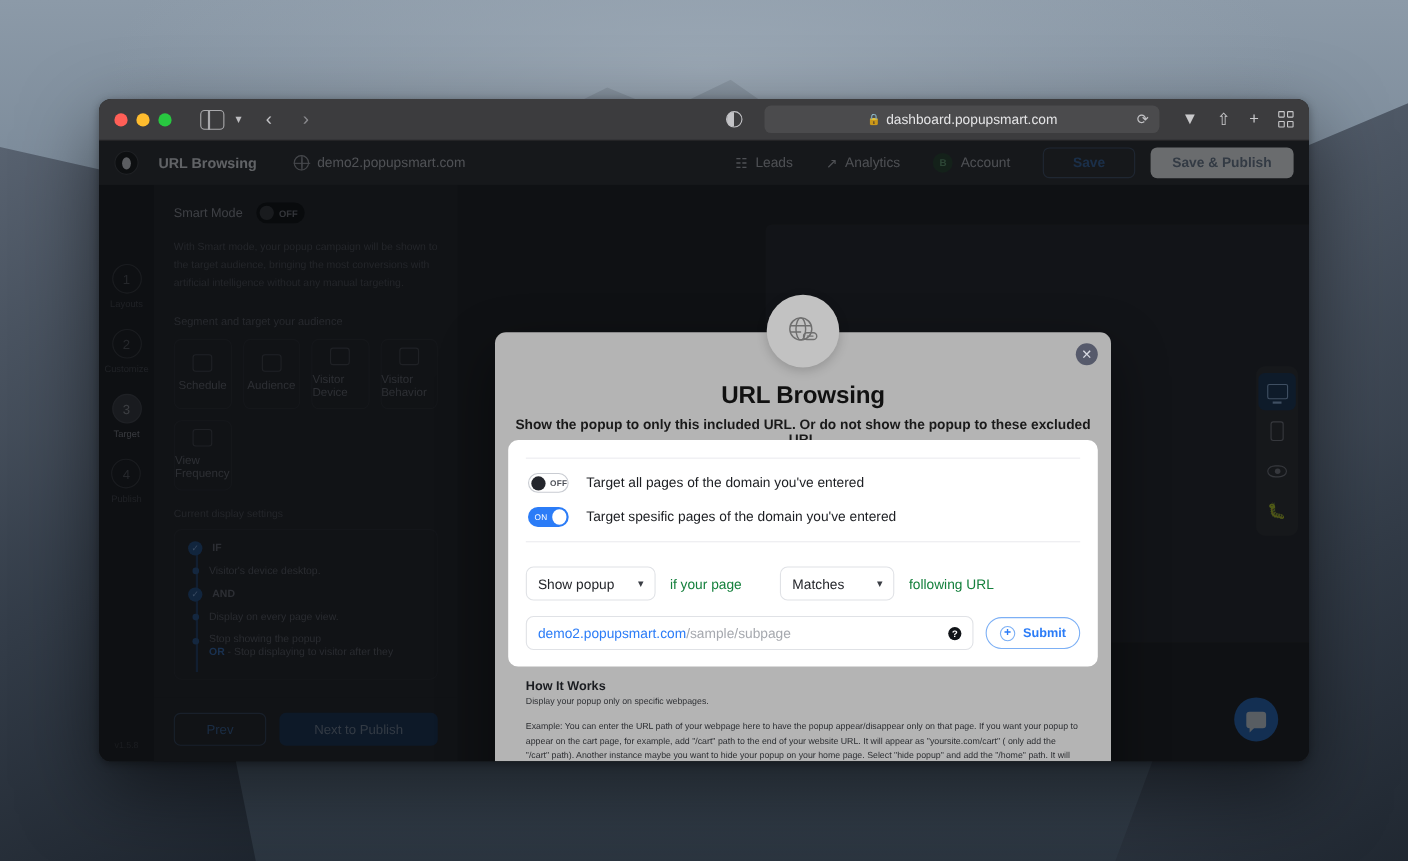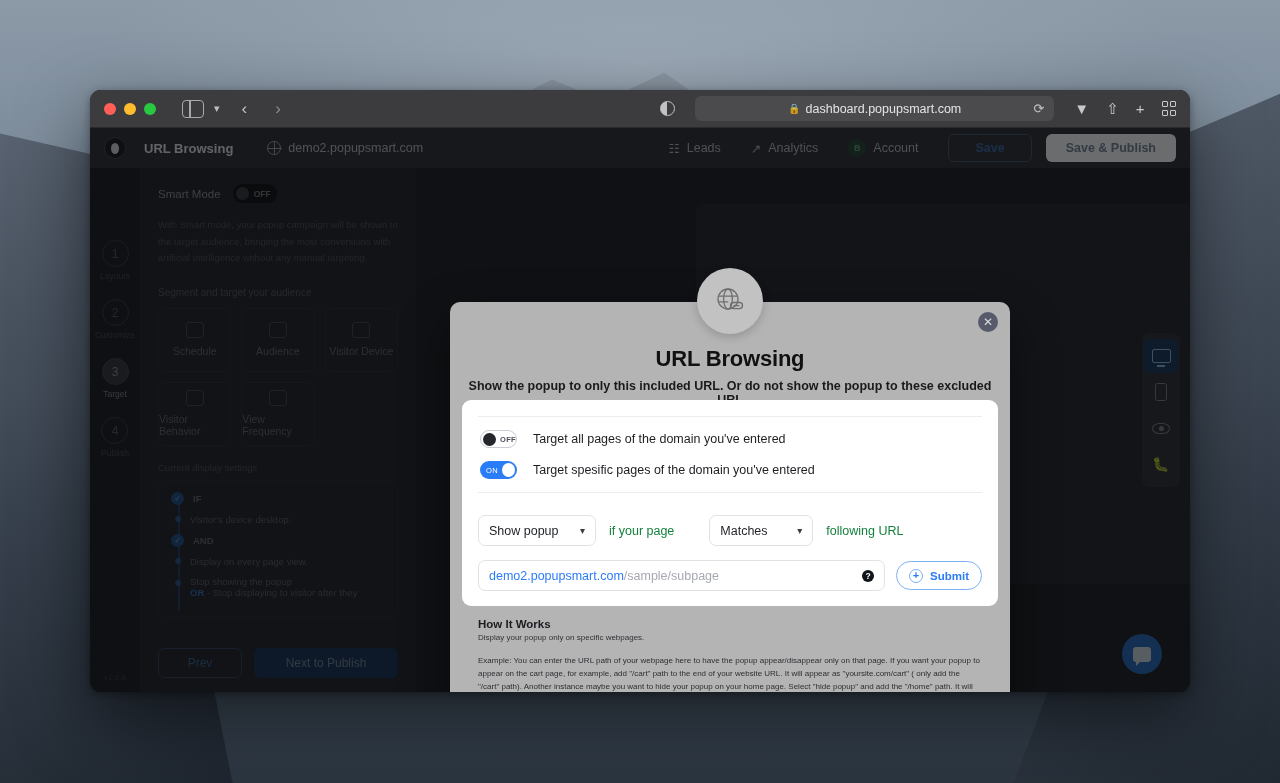--- a/index.html
+++ b/index.html
@@ -106,21 +106,21 @@
   #lpanel { position:absolute; left:50px; top:40px; width: 276px; bottom:0; background:#151518;
     padding: 16px 18px 0; color:#6b6b72; overflow:hidden; z-index:1; }
   .smart-row { display:flex; align-items:center; gap: 12px; }
   .smart-row .t { font-size:11.5px; color:#8b8b92; }
   .tgl-dark { width:44px; height:19px; border-radius:10px; background:#000; display:flex; align-items:center;
     padding: 0 3px; gap:5px; }
   .tgl-dark .kn { width:13px; height:13px; border-radius:50%; background:#2b2b2f; }
   .tgl-dark .tx { font-size:8.5px; font-weight:700; color:#6e6e75; }
   .para { font-size:9.5px; line-height:1.75; color:#45454b; margin-top: 14px; }
   .sec-title { font-size:10px; color:#4e4e55; margin-top: 20px; }
-  .cards { display:grid; grid-template-columns: 1fr 1fr 1fr; gap: 10px; margin-top: 10px; }
+  .cards { display:grid; grid-template-columns: 1fr 1fr 1fr 1fr; gap: 10px; margin-top: 10px; }
   .card { height: 64px; border:1px solid #202024; border-radius:7px; display:flex;
     flex-direction:column; align-items:center; justify-content:center; gap:7px; }
   .card .ci { width:18px; height:16px; border:1.3px solid #3b3b41; border-radius:3px; }
   .card .cl { font-size:10.5px; color:#5f5f66; }
   .cur-title { font-size:9.5px; color:#45454b; margin-top: 16px; }
   .cond { border:1px solid #1e1e22; border-radius:7px; margin-top: 8px; padding: 10px 12px; position:relative; }
   .cond .line { position:absolute; left:19px; top:20px; bottom:6px; width:1.5px; background:#15335c; }
   .cond .row { display:flex; align-items:center; gap:9px; margin-bottom: 9px; position:relative; z-index:1; }
   .cond .chk { width:13px; height:13px; border-radius:50%; background:#17447f; color:#7fa9de;
     font-size:8px; display:flex; align-items:center; justify-content:center; }

